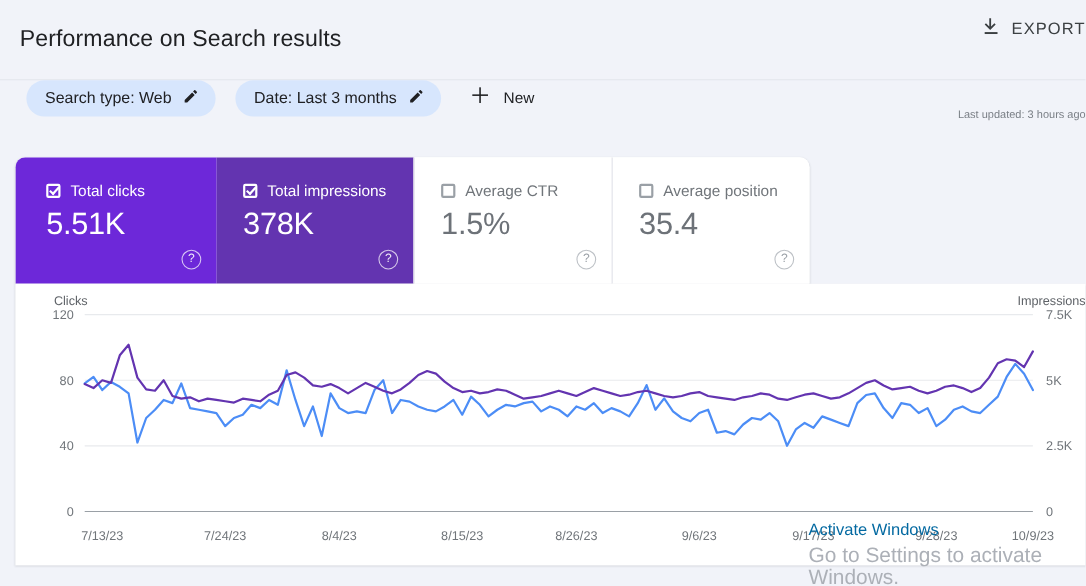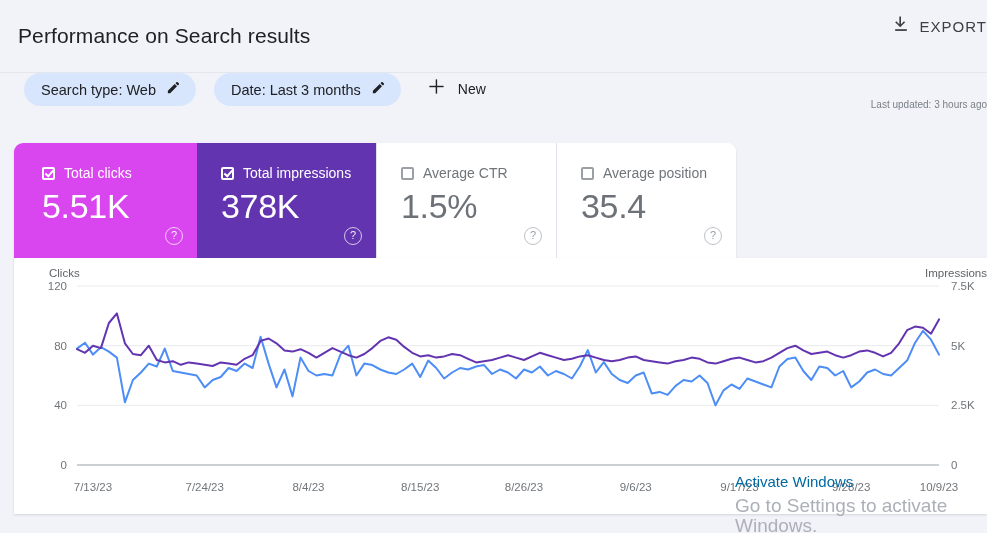--- a/index.html
+++ b/index.html
@@ -114,21 +114,21 @@
     background: #fff;
   }
   .card {
     position: relative;
     flex: 1 1 0;
     padding: 22px 0 0 24px;
     box-sizing: border-box;
     cursor: pointer;
     background: #fff;
   }
-  .card.sel-clicks { background: #d946ef; padding-left: 28px; }
+  .card.sel-clicks { background: #6d28d9; padding-left: 28px; }
   .card.sel-impr   { background: #6334B0; }
   .card.inactive  { border-left: 1px solid #E0E2E8; }
   .card-top {
     display: flex;
     align-items: center;
     gap: 9px;
   }
   .cbox {
     width: 13px; height: 13px;
     box-sizing: border-box;
@@ -147,21 +147,21 @@
     border-width: 0 2px 2px 0;
     transform: rotate(42deg);
   }
   .card-label {
     font-size: 14px;
     color: #fff;
     white-space: nowrap;
   }
   .card.inactive .card-label { color: #70757A; }
   .card-value {
-    font-size: 34px;
+    font-size: 28px;
     color: #fff;
     margin-top: 8px;
     letter-spacing: -0.3px;
     line-height: 1.05;
   }
   .card.inactive .card-value { color: #6D7278; }
   .help {
     position: absolute;
     right: 14px;
     bottom: 13px;

